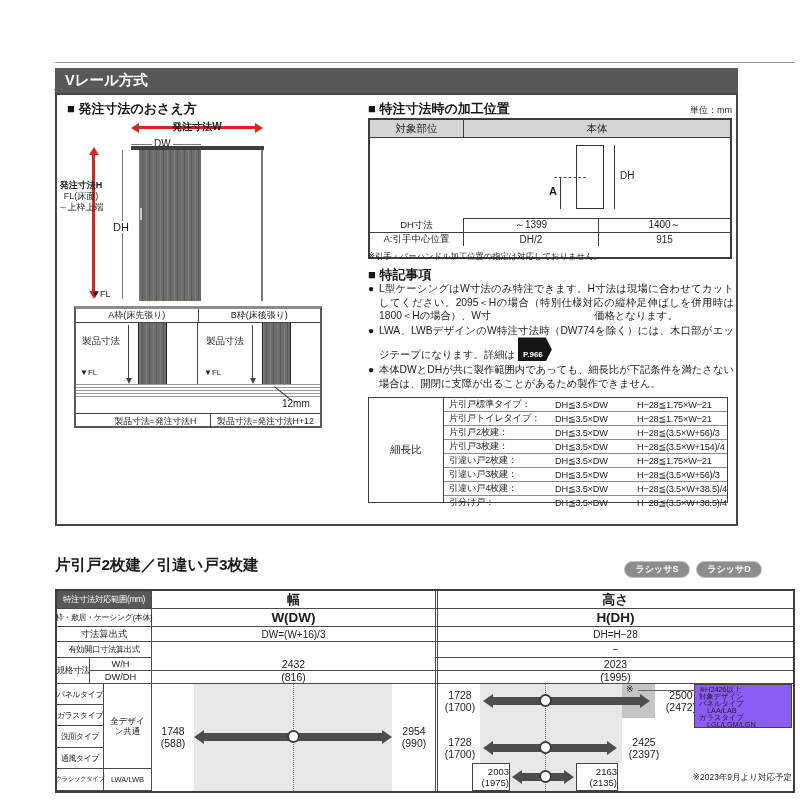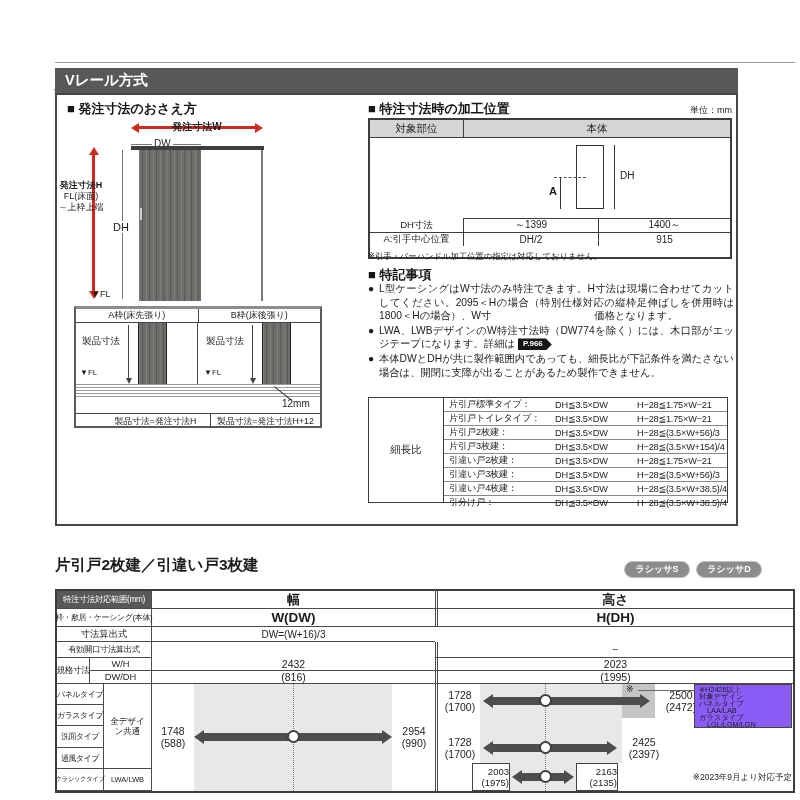--- a/index.html
+++ b/index.html
@@ -53,21 +53,21 @@
   .ptab{position:absolute;left:368px;top:118px;width:364px;height:141px;border:2px solid #3c3c3c;box-sizing:border-box;background:#fff;}
   .pc{position:absolute;box-sizing:border-box;display:flex;align-items:center;justify-content:center;}
   .pghead{background:#d5d5d5;font-size:10.5px;}
   .bline{border-bottom:1px solid #3c3c3c;}
   .rline{border-right:1px solid #3c3c3c;}
   .dashl{position:absolute;border-top:1.5px dashed #555;}
   
   .blt{position:relative;padding-left:11px;font-size:10.3px;line-height:13.6px;text-align:justify;margin-bottom:1px;color:#1a1a1a;}
   .blt .mk{position:absolute;left:0;top:0;}
   .pbadge{display:inline-block;background:#141414;color:#fff;font-size:8px;font-weight:bold;
-      line-height:10px;padding:1px 9px 1px 5px;vertical-align:1px;
+      line-height:10px;padding:13px 9px 1px 5px;vertical-align:1px;
       clip-path:polygon(0 0,calc(100% - 6px) 0,100% 50%,calc(100% - 6px) 100%,0 100%);}
   
   .sltab{position:absolute;left:368px;top:397px;width:360px;height:106px;border:1.5px solid #3c3c3c;
       box-sizing:border-box;display:flex;background:#fff;}
   .sllab{width:76px;border-right:1px solid #3c3c3c;display:flex;align-items:center;justify-content:center;font-size:10.5px;}
   .slrows{flex:1;display:flex;flex-direction:column;}
   .slr{flex:1;display:flex;align-items:center;border-bottom:1px solid #8a8a8a;font-size:9.2px;letter-spacing:-.2px;white-space:nowrap;}
   .slr:last-child{border-bottom:none;}
   .sl-t{width:106px;padding-left:5px;}
   .sl-f1{width:82px;}
@@ -267,20 +267,21 @@
     <div class="c dark" style="left:0;top:0;width:95px;height:18px;font-size:8.3px;letter-spacing:-.3px;">特注寸法対応範囲(mm)</div>
     <div class="c nr bold13" style="left:95px;top:0;width:283px;height:18px;">幅</div>
     <div class="c dbl bold13" style="left:378px;top:0;width:358px;height:18px;">高さ</div>
 
     <div class="c sm" style="left:0;top:18px;width:95px;height:18px;">枠・敷居・ケーシング(本体)</div>
     <div class="c nr bold14" style="left:95px;top:18px;width:283px;height:18px;">W(DW)</div>
     <div class="c dbl bold14" style="left:378px;top:18px;width:358px;height:18px;">H(DH)</div>
 
     <div class="c f95" style="left:0;top:36px;width:95px;height:15px;">寸法算出式</div>
     <div class="c nr f10" style="left:95px;top:36px;width:283px;height:15px;">DW=(W+16)/3</div>
+    <div class="c dbl f10" style="left:378px;top:36px;width:358px;height:15px;">DH=H−28</div>
 
     <div class="c sm" style="left:0;top:51px;width:95px;height:16px;font-size:8.3px;">有効開口寸法算出式</div>
     <div class="c dbl f10" style="left:378px;top:51px;width:358px;height:16px;">−</div>
 
     <div class="c" style="left:0;top:67px;width:33px;height:26px;font-size:8.7px;letter-spacing:-.5px;">規格寸法</div>
     <div class="c f95" style="left:33px;top:67px;width:62px;height:13px;">W/H</div>
     <div class="c nr f105" style="left:95px;top:67px;width:283px;height:13px;">2432</div>
     <div class="c dbl f105" style="left:378px;top:67px;width:358px;height:13px;">2023</div>
     <div class="c f95" style="left:33px;top:80px;width:62px;height:13px;">DW/DH</div>
     <div class="c nr f105" style="left:95px;top:80px;width:283px;height:13px;">(816)</div>

